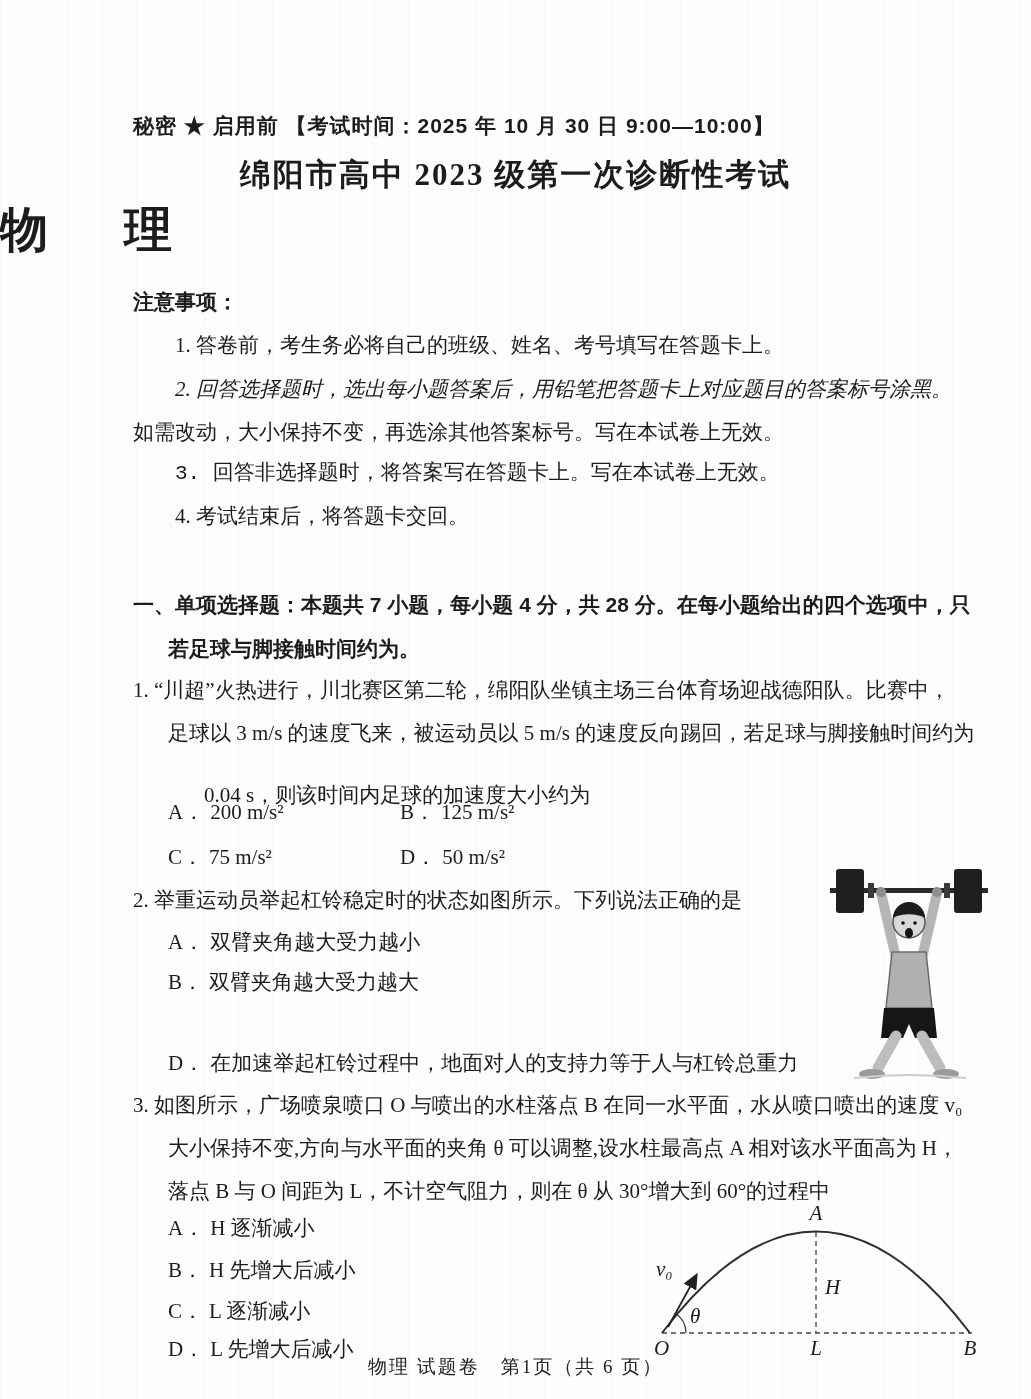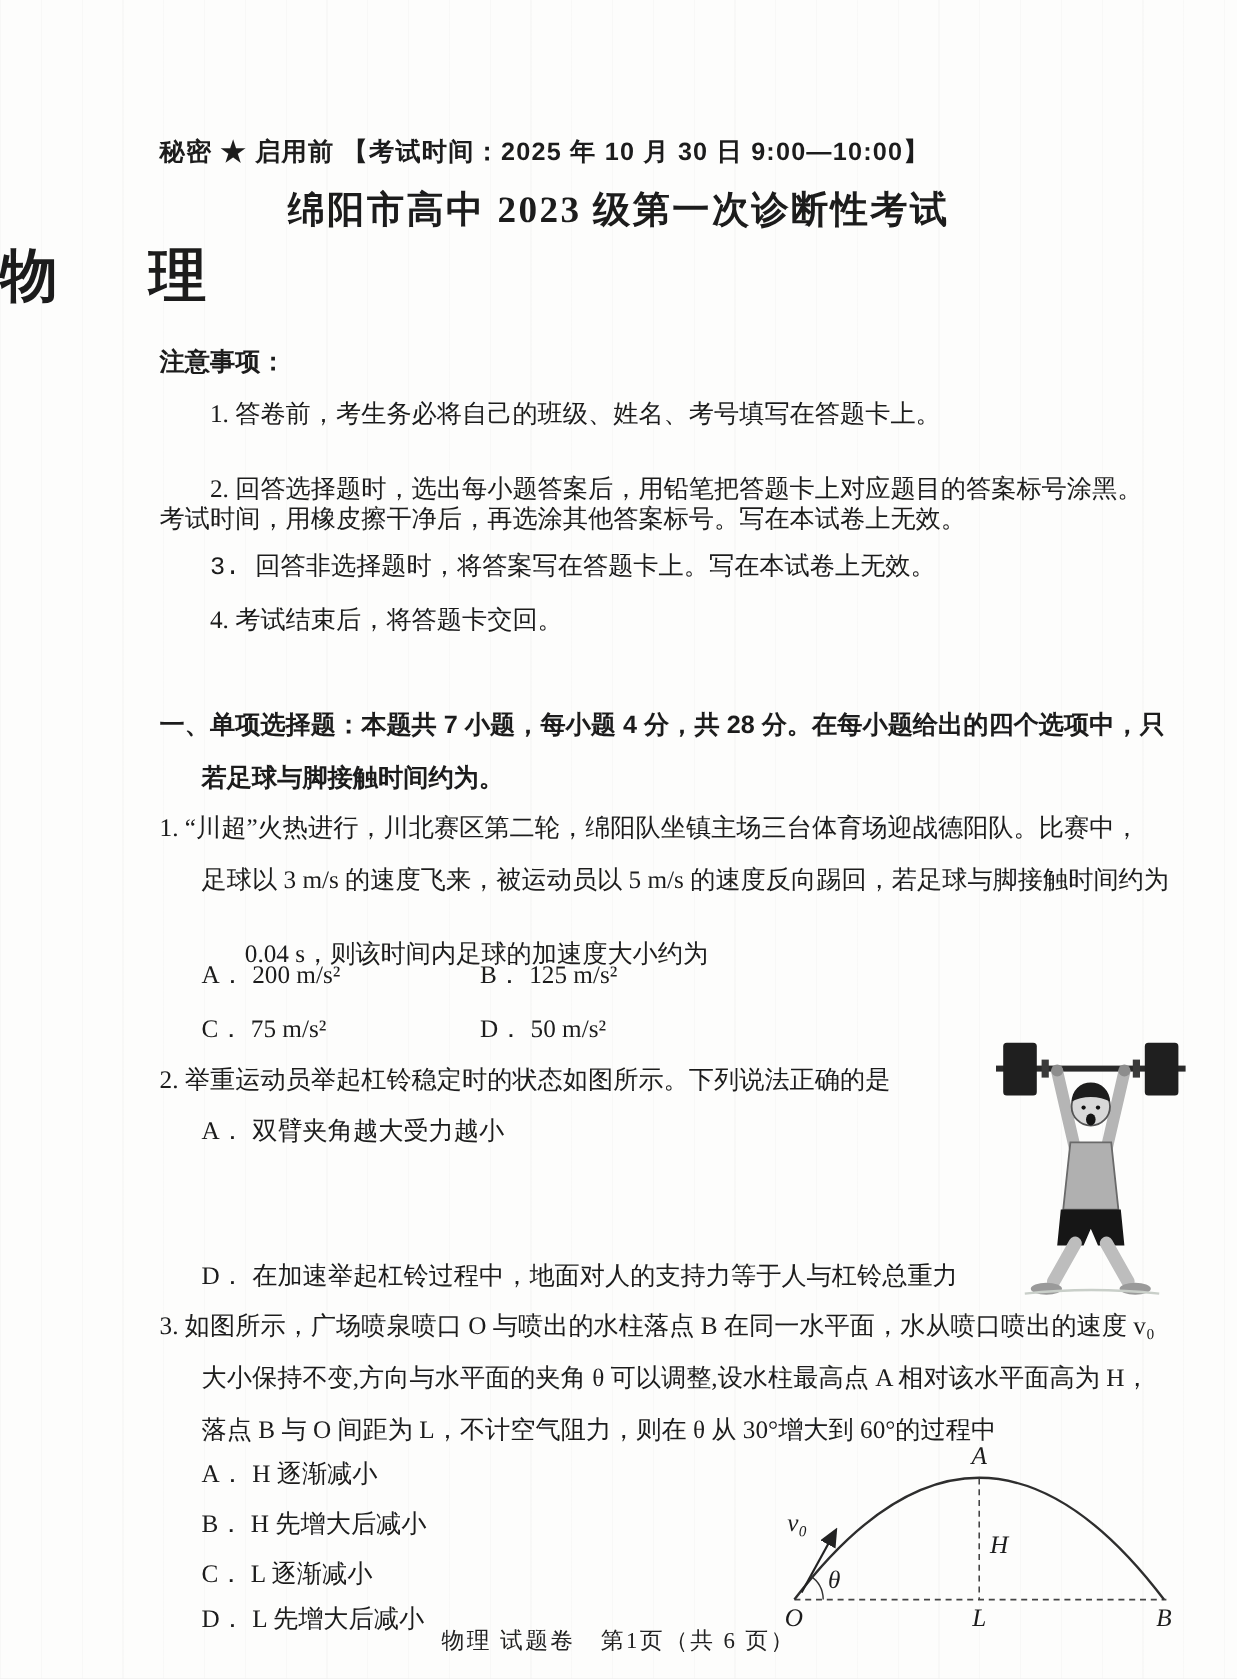--- a/index.html
+++ b/index.html
@@ -55,22 +55,22 @@
 
 <div class="page">
 
   <div class="abs hei security" style="top:112px; left:133px;">秘密 ★ 启用前 【考试时间：2025 年 10 月 30 日 9:00—10:00】</div>
 
   <div class="abs exam-title" style="top:154px;">绵阳市高中 2023 级第一次诊断性考试</div>
   <div class="abs subject-title" style="top:198px;">物　理</div>
 
   <div class="abs hei body-line" style="top:287px; left:133px; font-size:21px;">注意事项：</div>
   <div class="abs body-line" style="top:330px; left:175px;">1. 答卷前，考生务必将自己的班级、姓名、考号填写在答题卡上。</div>
-  <div class="abs body-line" style="top:392px; left:175px;">2. 回答选择题时，选出每小题答案后，用铅笔把答题卡上对应题目的答案标号涂黑。</div>
-  <div class="abs body-line" style="top:417px; left:133px;">考试时间，用橡皮擦干净后，再选涂其他答案标号。写在本试卷上无效。</div>
+  <div class="abs body-line" style="top:374px; left:175px;font-style:italic;">2. 回答选择题时，选出每小题答案后，用铅笔把答题卡上对应题目的答案标号涂黑。</div>
+  <div class="abs body-line" style="top:417px; left:133px;">如需改动，大小保持不变，再选涂其他答案标号。写在本试卷上无效。</div>
   <div class="abs body-line" style="top:459px; left:175px;font-family:Liberation Mono, monospace;">3. 回答非选择题时，将答案写在答题卡上。写在本试卷上无效。</div>
   <div class="abs body-line" style="top:501px; left:175px;">4. 考试结束后，将答题卡交回。</div>
 
   <div class="abs hei body-line" style="top:590px; left:133px;">一、单项选择题：本题共 7 小题，每小题 4 分，共 28 分。在每小题给出的四个选项中，只</div>
   <div class="abs hei body-line" style="top:634px; left:168px;">若足球与脚接触时间约为。</div>
 
   <div class="abs body-line" style="top:675px; left:133px;">1. “川超”火热进行，川北赛区第二轮，绵阳队坐镇主场三台体育场迎战德阳队。比赛中，</div>
   <div class="abs body-line" style="top:718px; left:168px;">足球以 3 m/s 的速度飞来，被运动员以 5 m/s 的速度反向踢回，若足球与脚接触时间约为</div>
   <div class="abs body-line" style="top:780px; left:168px;margin-left:36px;">0.04 s，则该时间内足球的加速度大小约为</div>
 
@@ -83,20 +83,23 @@
   <div class="abs body-line" style="top:842px; left:168px;">
     <span class="opt-label">C．</span><span>75 m/s²</span>
   </div>
   <div class="abs body-line" style="top:842px; left:400px;">
     <span class="opt-label">D．</span><span>50 m/s²</span>
   </div>
 
   <div class="abs body-line" style="top:885px; left:133px;">2. 举重运动员举起杠铃稳定时的状态如图所示。下列说法正确的是</div>
   <div class="abs body-line" style="top:927px; left:168px;">
     <span class="opt-label">A．</span><span>双臂夹角越大受力越小</span>
+  </div>
+  <div class="abs body-line" style="top:967px; left:168px;">
+    <span class="opt-label">B．</span><span>双臂夹角越大受力越大</span>
   </div>
   <div class="abs body-line" style="top:1048px; left:168px;">
     <span class="opt-label">D．</span><span>在加速举起杠铃过程中，地面对人的支持力等于人与杠铃总重力</span>
   </div>
 
   <svg class="abs" style="top:866px; left:826px;" width="168" height="218" viewBox="0 0 168 218">
 
     <rect x="4" y="22" width="158" height="5" fill="#2a2a2a"></rect>
 
     <rect x="10" y="3" width="28" height="44" rx="3" fill="#1f1f1f"></rect>

